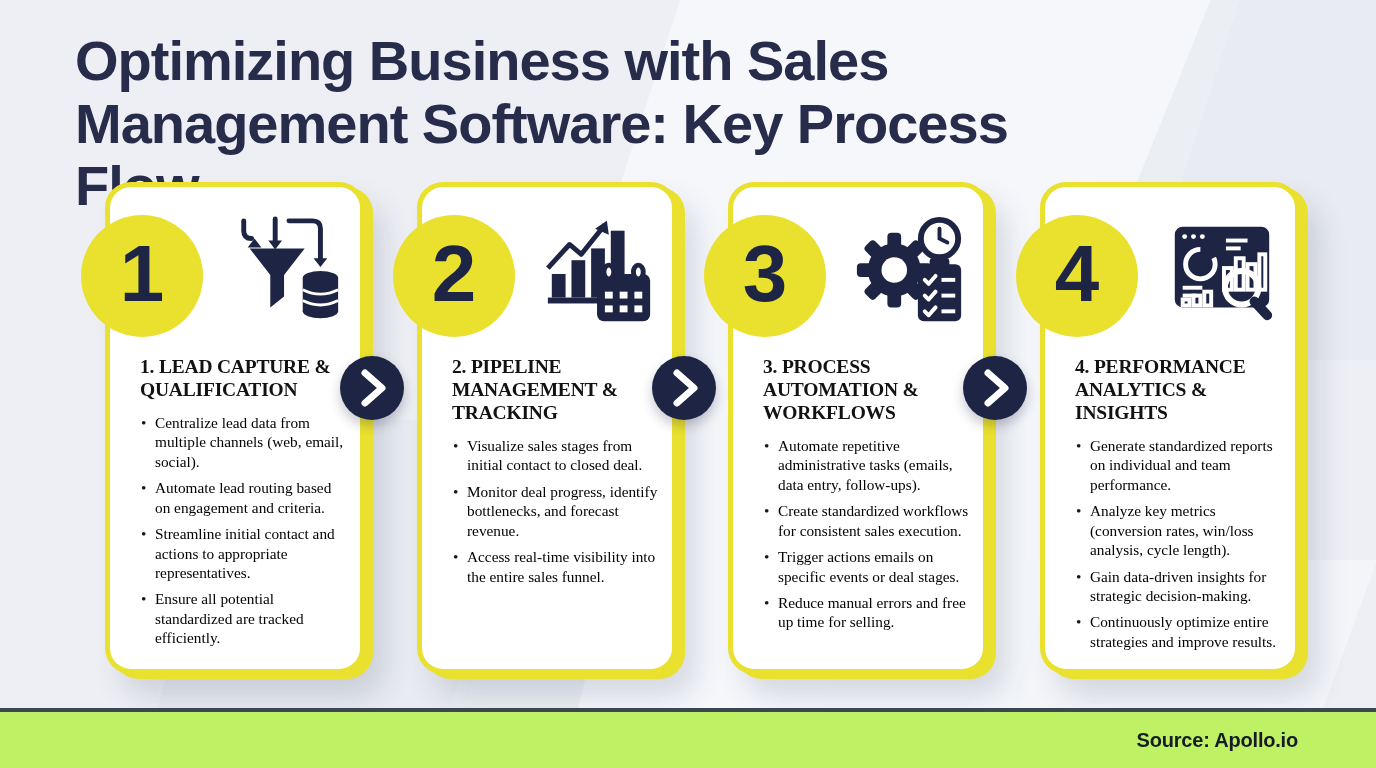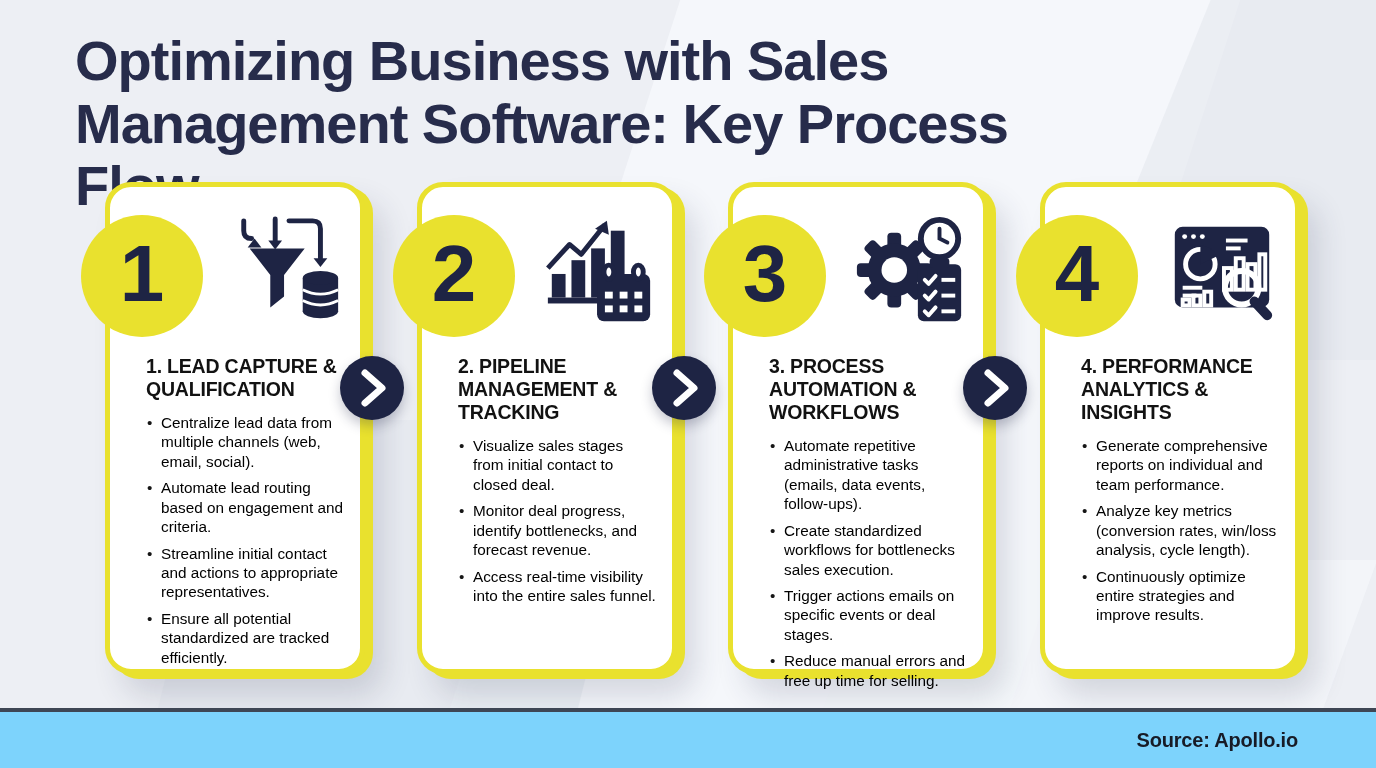--- a/index.html
+++ b/index.html
@@ -32,42 +32,42 @@
   .step-circle {
     position:absolute; left:-29px; top:28px; width:122px; height:122px;
     border-radius:50%; background:#E9E12E;
     display:flex; align-items:center; justify-content:center;
   }
   .step-number {
     font-size:80px; font-weight:bold; color:#1E2444; line-height:1;
     transform:translateY(-2px);
   }
   .step-icon { position:absolute; right:14px; top:26px; width:118px; height:118px; }
-  .card-body { position:absolute; left:36px; right:14px; top:168px; }
+  .card-body { position:absolute; left:30px; right:14px; top:168px;font-family:Liberation Serif, serif; }
   .step-heading {
     font-size:19.5px; font-weight:bold; line-height:1.18; color:#121212;
     letter-spacing:-0.2px; margin-bottom:12px;
   }
   .bullets { list-style:none; }
   .bullets li {
     position:relative; padding-left:15px; margin-bottom:7px;
     font-size:15.3px; line-height:1.27; color:#000000;
   }
   .bullets li::before { content:"\2022"; position:absolute; left:1px; top:0; color:#161616; }
 
   .flow-arrow {
     position:absolute; top:356px; width:64px; height:64px; border-radius:50%;
     background:#1E2444; display:flex; align-items:center; justify-content:center;
     box-shadow:0 6px 12px rgba(30,36,68,.25);
   }
 
   .footer-divider { position:absolute; left:0; top:708px; width:1376px; height:4px; background:#3E4654; }
   .footer {
     position:absolute; left:0; top:712px; width:1376px; height:56px;
-    background:#7dd3fc; display:flex; align-items:center; justify-content:flex-end;
+    background:#bef264; display:flex; align-items:center; justify-content:flex-end;
     padding-right:78px;
   }
   .source-text { font-size:20px; font-weight:bold; color:#171B26; letter-spacing:-0.2px; }
 
   svg .nv { fill:#1E2444; }
   svg .nvs { stroke:#1E2444; fill:none; }
   svg .wh { fill:#FFFFFF; }
   svg .whs { stroke:#FFFFFF; fill:none; }
 </style>
 </head>
@@ -197,22 +197,22 @@
             <rect x="92" y="66" width="14" height="4"></rect>
             <rect x="92" y="82" width="14" height="4"></rect>
             <rect x="92" y="98" width="14" height="4"></rect>
           </g>
         </g>
       </svg>
     </span>
     <div class="card-body">
       <h3 class="step-heading">3. PROCESS AUTOMATION &amp; WORKFLOWS</h3>
       <ul class="bullets">
-        <li>Automate repetitive administrative tasks (emails, data events, follow-ups).</li>
-        <li>Create standardized workflows for bottlenecks sales execution.</li>
+        <li>Automate repetitive administrative tasks (emails, data entry, follow-ups).</li>
+        <li>Create standardized workflows for consistent sales execution.</li>
         <li>Trigger actions emails on specific events or deal stages.</li>
         <li>Reduce manual errors and free up time for selling.</li>
       </ul>
     </div>
   </div>
 
   <div class="card" style="left:1040px;">
     <div class="step-circle">
       <span class="step-number">4</span>
     </div>
@@ -249,22 +249,23 @@
         </g>
         <circle cx="80" cy="76" r="17" class="whs" stroke-width="6"></circle>
         <g class="nvs" stroke-width="10" stroke-linecap="round">
           <path d="M93 90 L106 104"></path>
         </g>
       </svg>
     </span>
     <div class="card-body">
       <h3 class="step-heading">4. PERFORMANCE ANALYTICS &amp; INSIGHTS</h3>
       <ul class="bullets">
-        <li>Generate comprehensive reports on individual and team performance.</li>
+        <li>Generate standardized reports on individual and team performance.</li>
         <li>Analyze key metrics (conversion rates, win/loss analysis, cycle length).</li>
+        <li>Gain data-driven insights for strategic decision-making.</li>
         <li>Continuously optimize entire strategies and improve results.</li>
       </ul>
     </div>
   </div>
 
   <div class="flow-arrow" style="left:340px;">
     <svg viewBox="0 0 64 64" width="64" height="64">
         <path d="M25 17 L42 32 L25 47" fill="none" stroke="#FFFFFF" stroke-width="7" stroke-linecap="round" stroke-linejoin="round"></path>
       </svg>
   </div>

